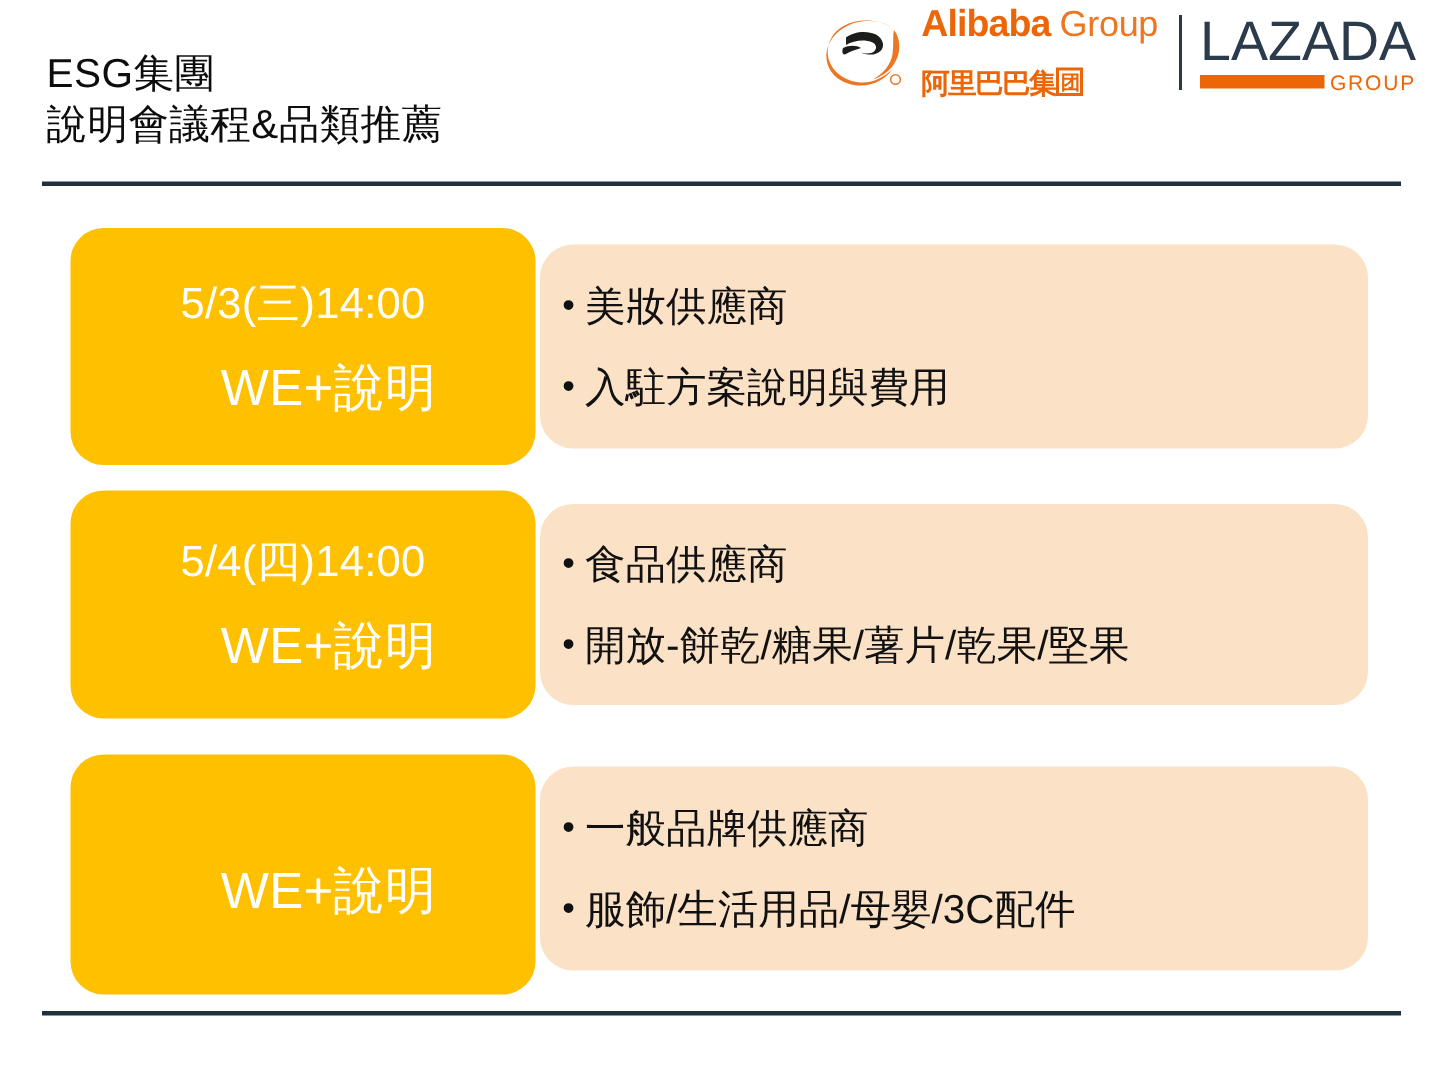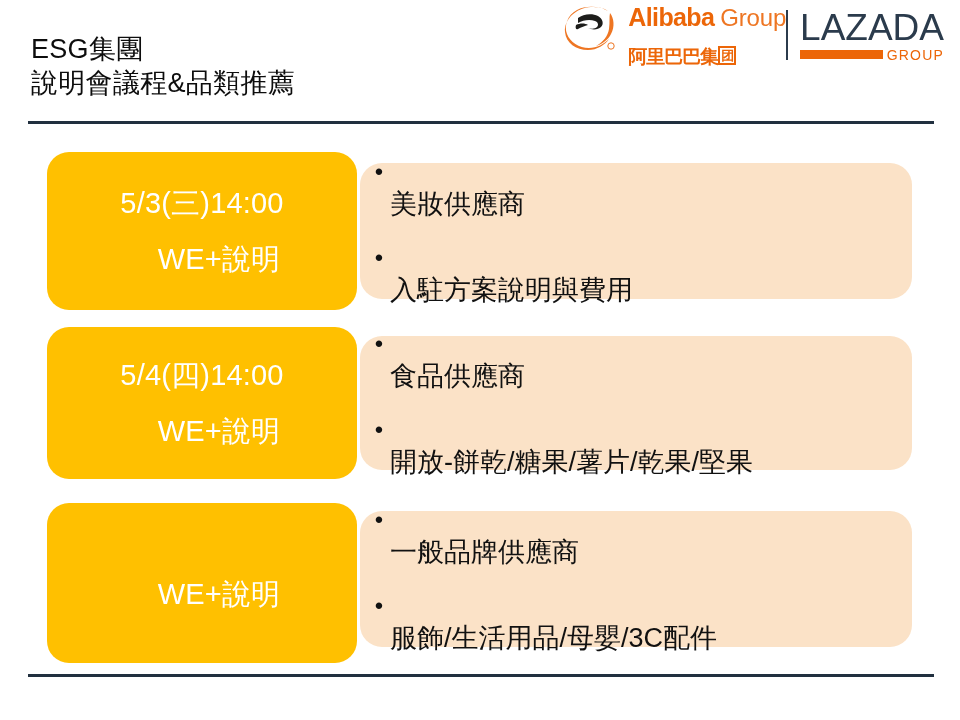--- a/index.html
+++ b/index.html
@@ -35,22 +35,23 @@
     top: 6px;
     height: 58px;
     display: flex;
     align-items: center;
     gap: 0px;
   }
 
   
   .alibaba-logo {
     display: flex;
-    align-items: flex-start;
+    align-items: center;
     gap: 6px;
+    padding-right: 14px;
   }
   .ali-mark { width: 58px; height: 46px; display: block; }
   .ali-words { display: flex; flex-direction: column; line-height: 1; }
   .ali-top-row {
     display: flex;
     align-items: baseline;
     gap: 6px;
   }
   .ali-en-bold {
     font-size: 25px;
@@ -169,21 +170,21 @@
     justify-content: center;
     color: #ffffff;
   }
   .time-date {
     font-size: 29px;
     line-height: 34px;
     letter-spacing: 0.2px;
     white-space: nowrap;
   }
   .time-label {
-    font-size: 29px;
+    font-size: 34px;
     line-height: 34px;
     letter-spacing: 0.2px;
     white-space: nowrap;
     margin-top: 22px;
     padding-left: 34px;
   }
 
   .bullet-line {
     display: flex;
     align-items: flex-start;
@@ -194,21 +195,21 @@
   }
   .bullet-line + .bullet-line { margin-top: 14px; }
   .bullet-dot {
     flex: 0 0 auto;
     width: 22px;
     text-align: center;
     font-size: 24px;
     line-height: 40px;
     color: #111111;
   }
-  .bullet-text { flex: 0 1 auto; margin-top: 32px; }
+  .bullet-text { flex: 0 1 auto; }
 
   
   #row-0 .time-box      { top: 152px; height: 158px; }
   #row-0 .content-panel { top: 163px; height: 136px; }
 
   #row-1 .time-box      { top: 327px; height: 152px; }
   #row-1 .content-panel { top: 336px; height: 134px; }
 
   #row-2 .time-box      { top: 503px; height: 160px; }
   #row-2 .content-panel { top: 511px; height: 136px; }

